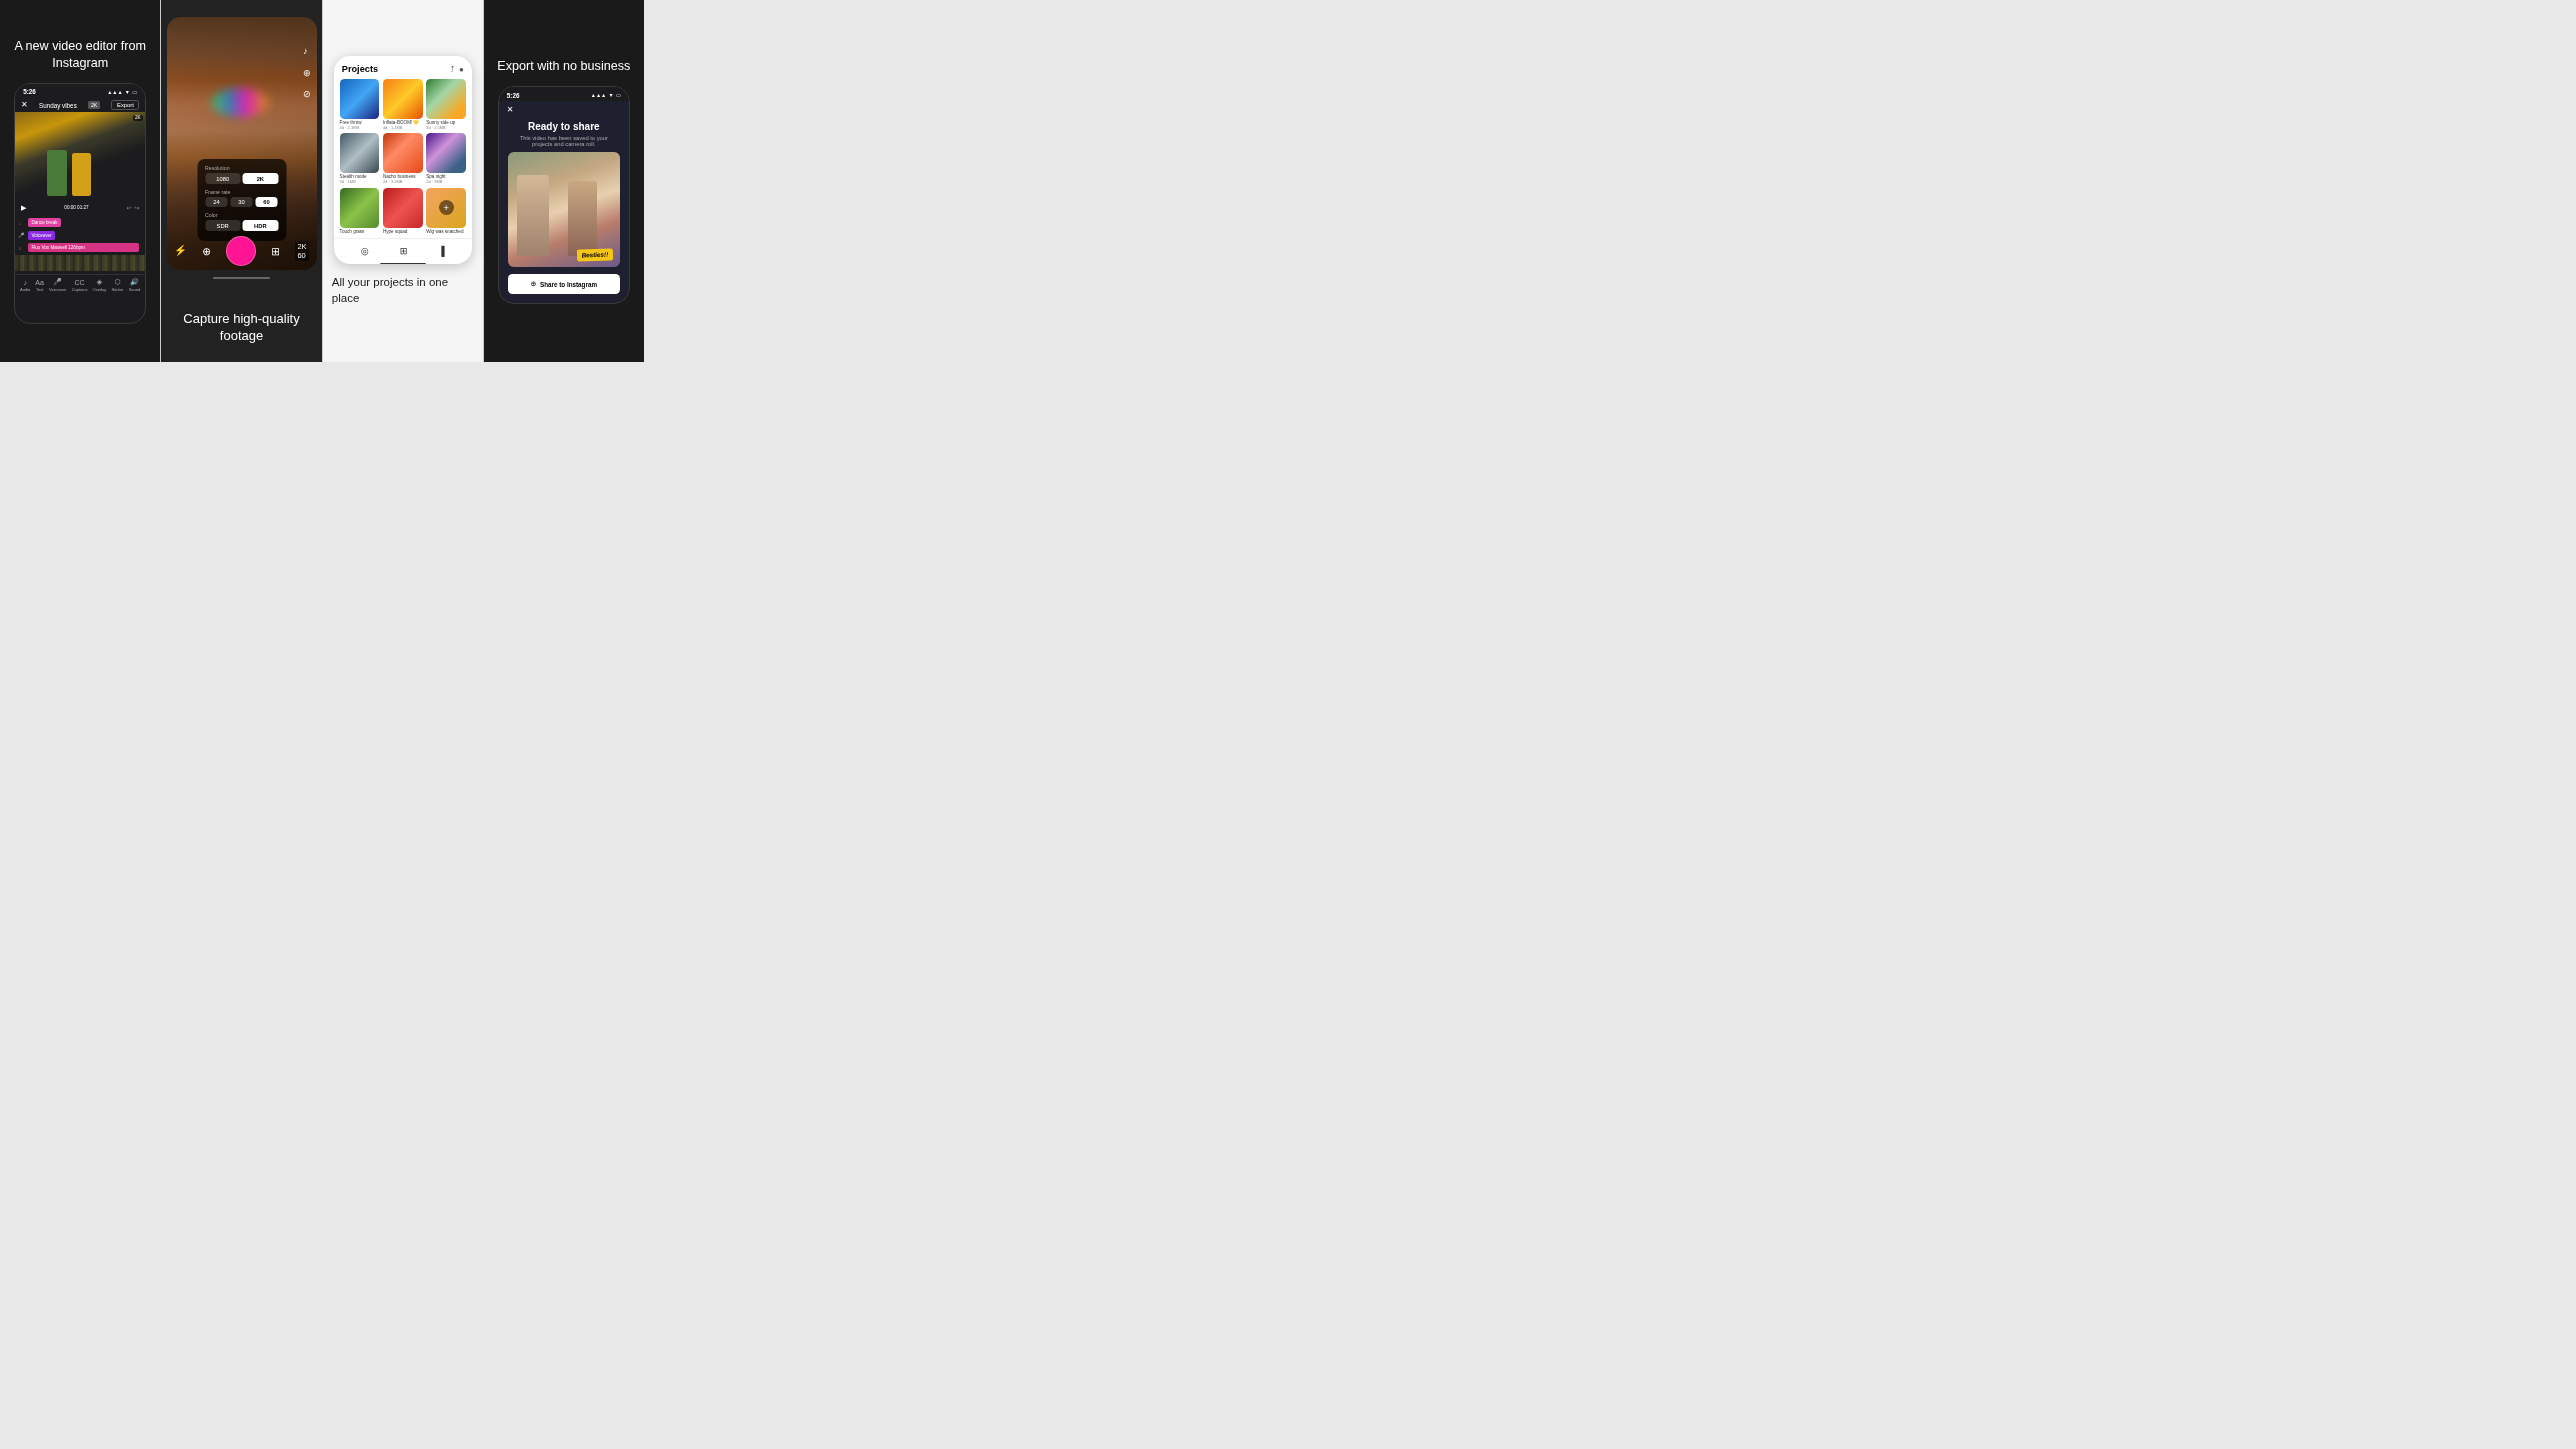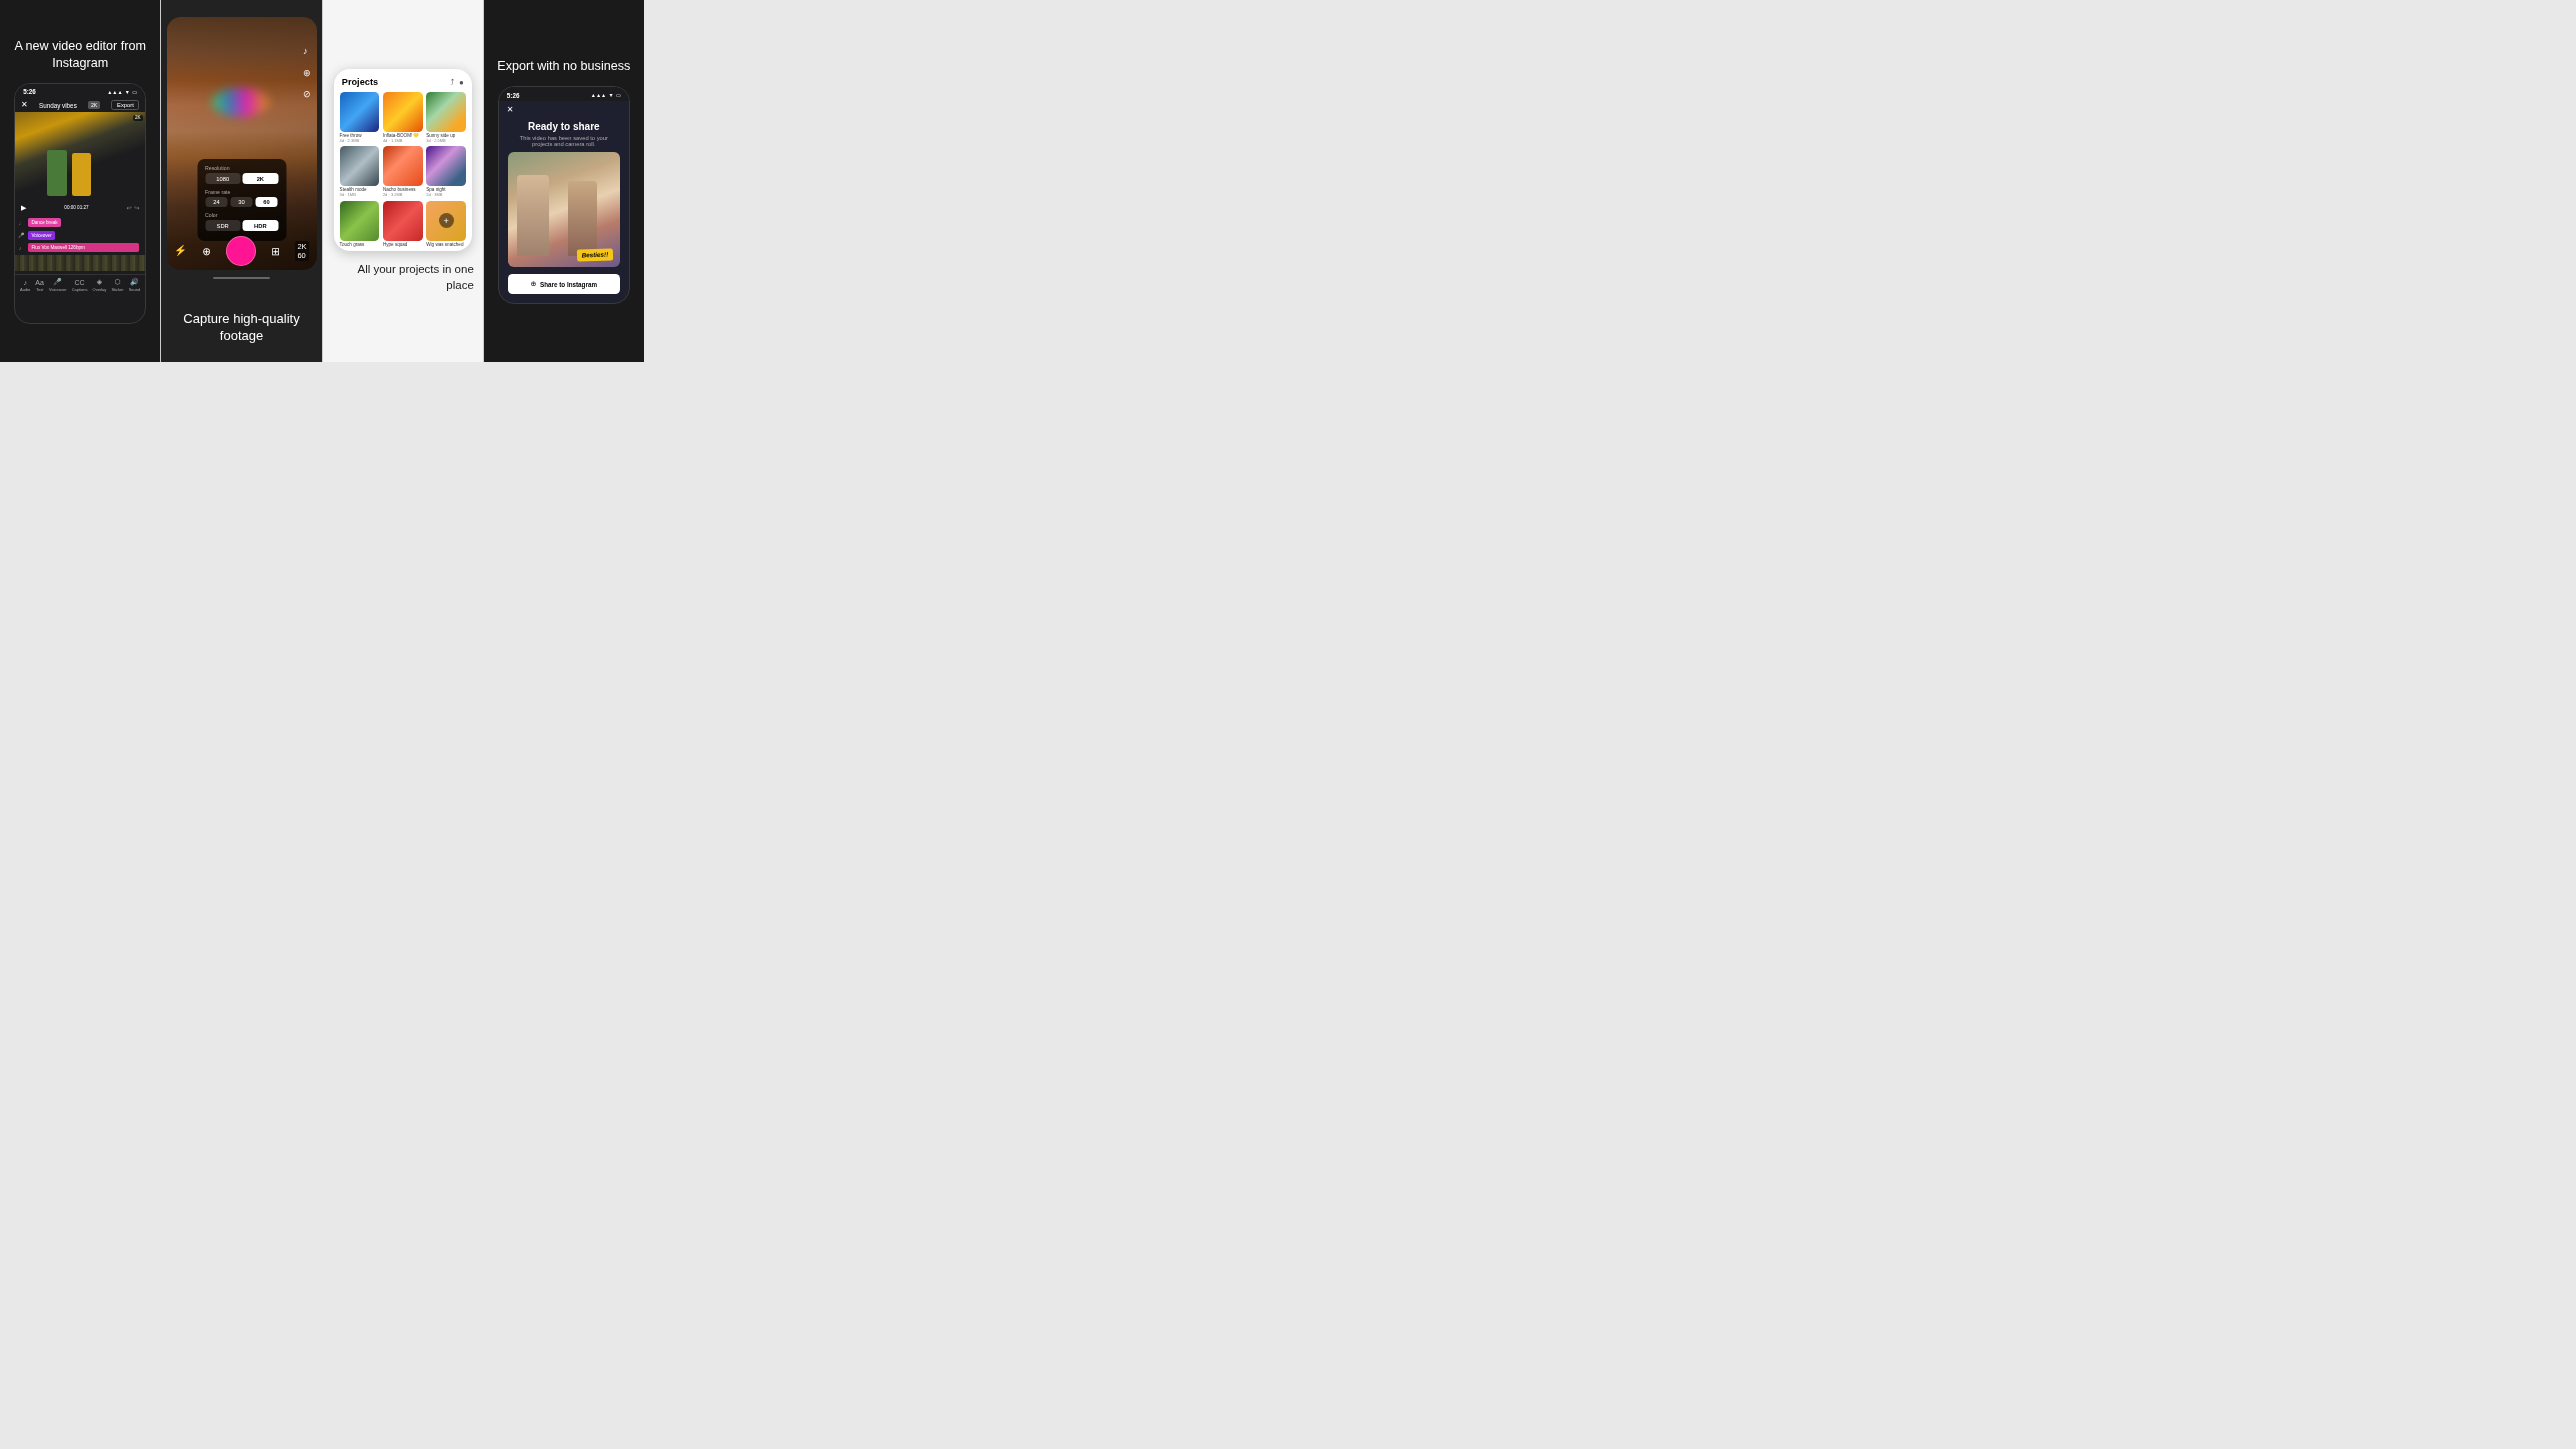--- a/index.html
+++ b/index.html
@@ -352,21 +352,21 @@
       background: #666;
       border-radius: 1.2px;
     }
 
     
     .panel-3 {
       background: #f5f5f5;
     }
     .panel-3 .phone-mockup {
       width: 138px;
-      height: 182px;
+      height: 208px;
       background: #fff;
       border: none;
       border-radius: 16px;
       box-shadow: 0 2.3px 11.5px rgba(0,0,0,0.2);
     }
     .projects-header {
       display: flex;
       justify-content: space-between;
       align-items: center;
       padding: 8px 8px 4.6px;
@@ -456,21 +456,21 @@
       width: 46px;
       height: 2.3px;
       background: #333;
       border-radius: 1.2px;
       margin: 3.5px auto 0;
     }
     .panel-3-text {
       color: #1a1a1a;
       font-size: 11.5px;
       font-weight: 400;
-      text-align: right;
+      text-align: left;
       line-height: 1.4;
       margin-top: 9.2px;
     }
 
     
     .panel-4 .phone-mockup {
       width: 132px;
       height: 218px;
       background: #1e2030;
     }

